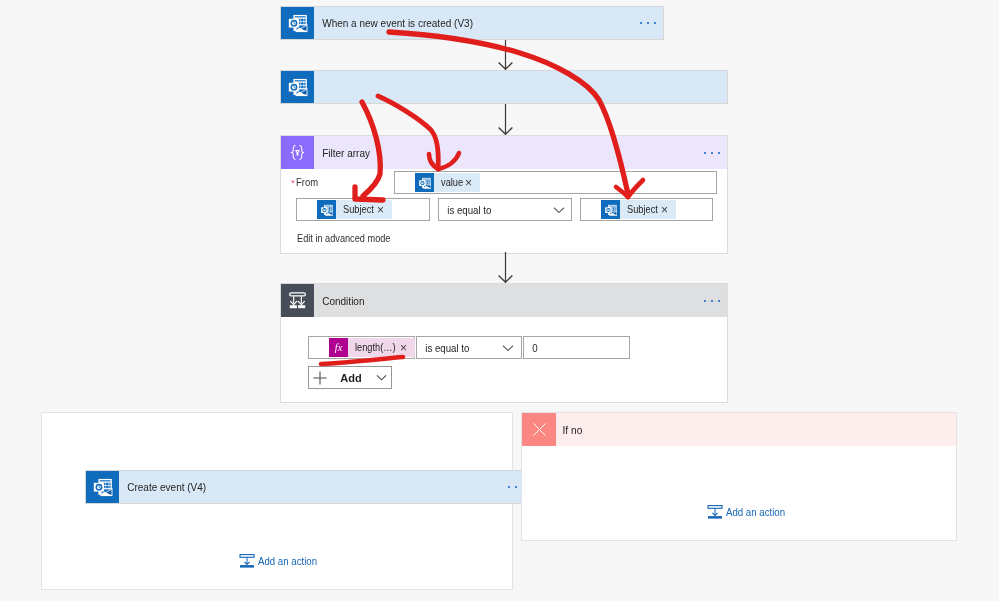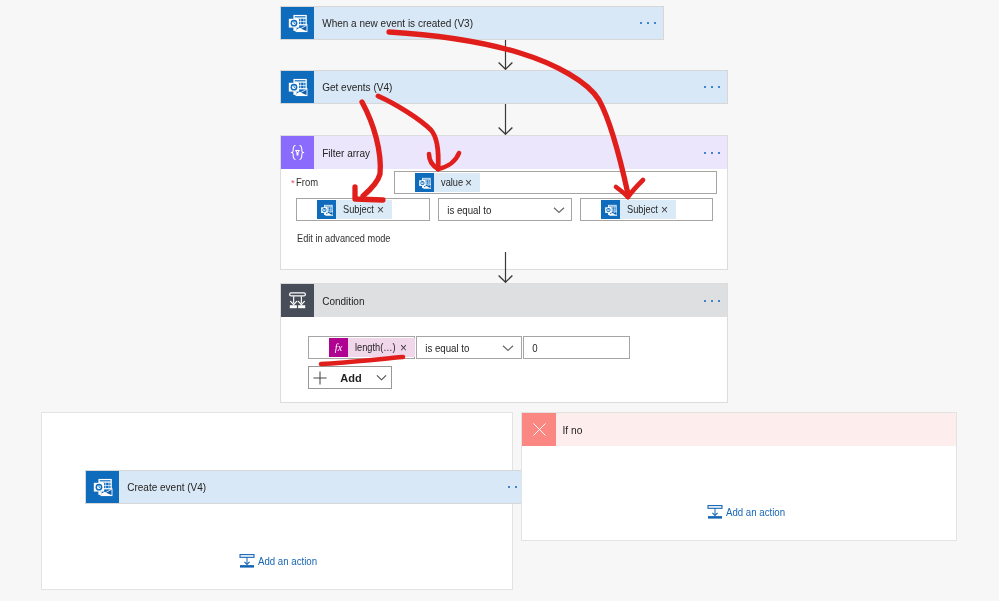--- a/index.html
+++ b/index.html
@@ -115,34 +115,26 @@
 <path d="M10.5 14.6 L21.1 14.6 L21.1 20.7 L10.5 20.7 Z" fill="#0f6cbd"></path>
 <path d="M21.1 14.9 L21.1 20.4 L14.9 17.8 Z" fill="#1459a3"></path>
 <path d="M10.5 20.7 L21.1 14.6" stroke="#fff" stroke-width="0.9" fill="none"></path>
 <path d="M10.5 19.1 L13.8 17.3 L15.4 18.2 L21.1 20.7 L10.5 20.7 Z" fill="#fff"></path>
 <rect x="2.0" y="7.4" width="11.2" height="9.6" fill="#fff"></rect>
 <circle cx="7.6" cy="12.2" r="3.7" fill="#0f6cbd"></circle>
 <circle cx="7.6" cy="12.2" r="2.1" fill="#fff"></circle>
 <path d="M7.6 10.2 L7.6 12.2 L9.2 13.1" stroke="#0f6cbd" stroke-width="0.85" fill="none" stroke-linecap="round"></path>
 </svg>
       </div>
-  <div class="titlewrap">
-    <span class="title">Get events (V4)</span>
-    <span class="dots">
-          <i></i>
-          <i></i>
-          <i></i>
-        </span>
-  </div>
 </div>
 <svg class="conn" style="left:496px;top:104px;" width="19" height="31" viewBox="0 0 19 31">
 <path d="M9.5 0 L9.5 30.4" stroke="#3b3a39" stroke-width="1.2" fill="none"></path>
 <path d="M2.6 23.6 L9.5 30.2 L16.4 23.6" stroke="#3b3a39" stroke-width="1.35" fill="none"></path>
 </svg>
-<div class="abs scope" style="left:280px;top:135px;width:448px;height:135px;">
+<div class="abs scope" style="left:280px;top:135px;width:448px;height:119px;">
   <div class="hdr" style="background:#ebe6fb;height:33px;">
     <div class="iconbox" style="background:#8a6bfb;">
           <svg class="ico" width="19" height="19" viewBox="0 0 24 24">
 <path d="M9.0 3.2 C6.2 3.9 6.5 7.6 6.5 10.0 C6.5 11.3 5.2 11.9 4.1 12.0 C5.2 12.1 6.5 12.7 6.5 14.0 C6.5 16.4 6.2 20.1 9.0 20.8" fill="none" stroke="#fff" stroke-width="1.35" stroke-linecap="round" stroke-linejoin="round"></path>
 <path d="M15.0 3.2 C17.8 3.9 17.5 7.6 17.5 10.0 C17.5 11.3 18.8 11.9 19.9 12.0 C18.8 12.1 17.5 12.7 17.5 14.0 C17.5 16.4 17.8 20.1 15.0 20.8" fill="none" stroke="#fff" stroke-width="1.35" stroke-linecap="round" stroke-linejoin="round"></path>
 <path d="M9.7 9.4 L14.3 9.4 L12.6 11.9 L12.6 15.0 L11.4 15.0 L11.4 11.9 Z" fill="none" stroke="#fff" stroke-width="1.3" stroke-linejoin="round"></path>
 </svg>
         </div>
     <div class="titlewrap">
       <span class="title">Filter array</span>

